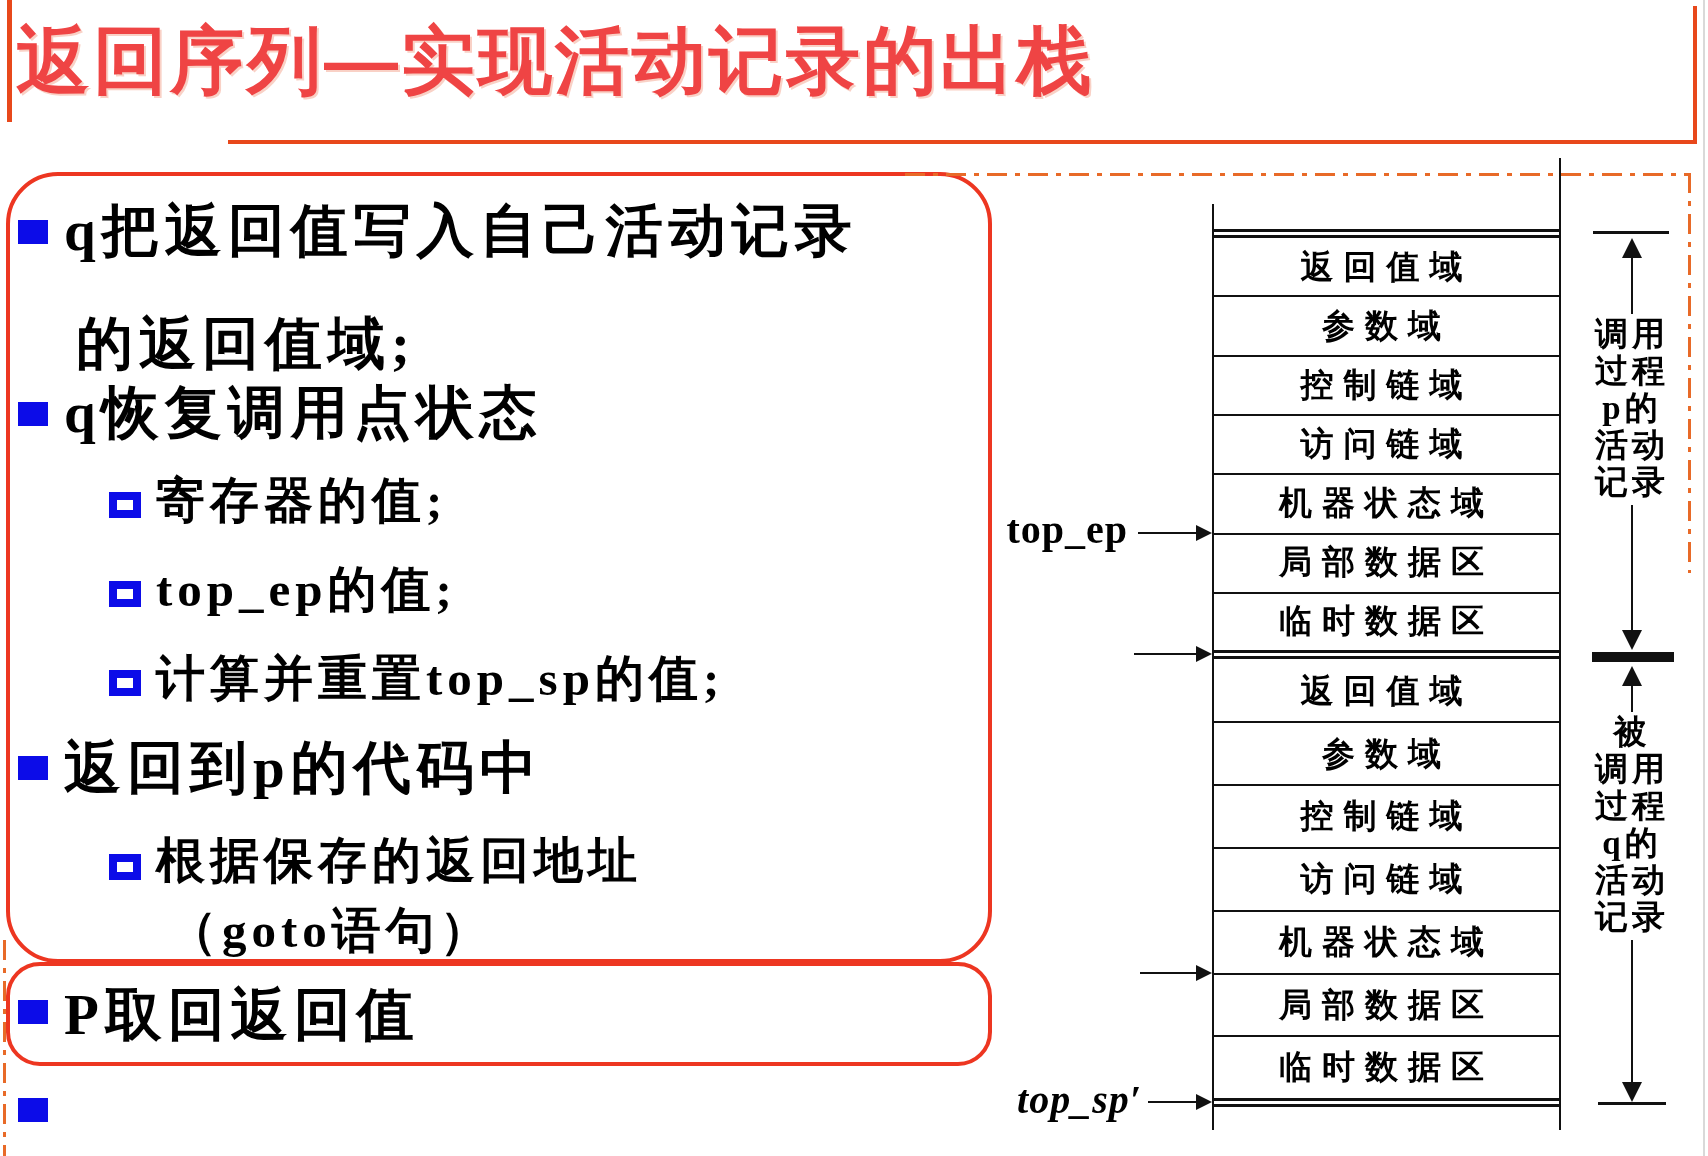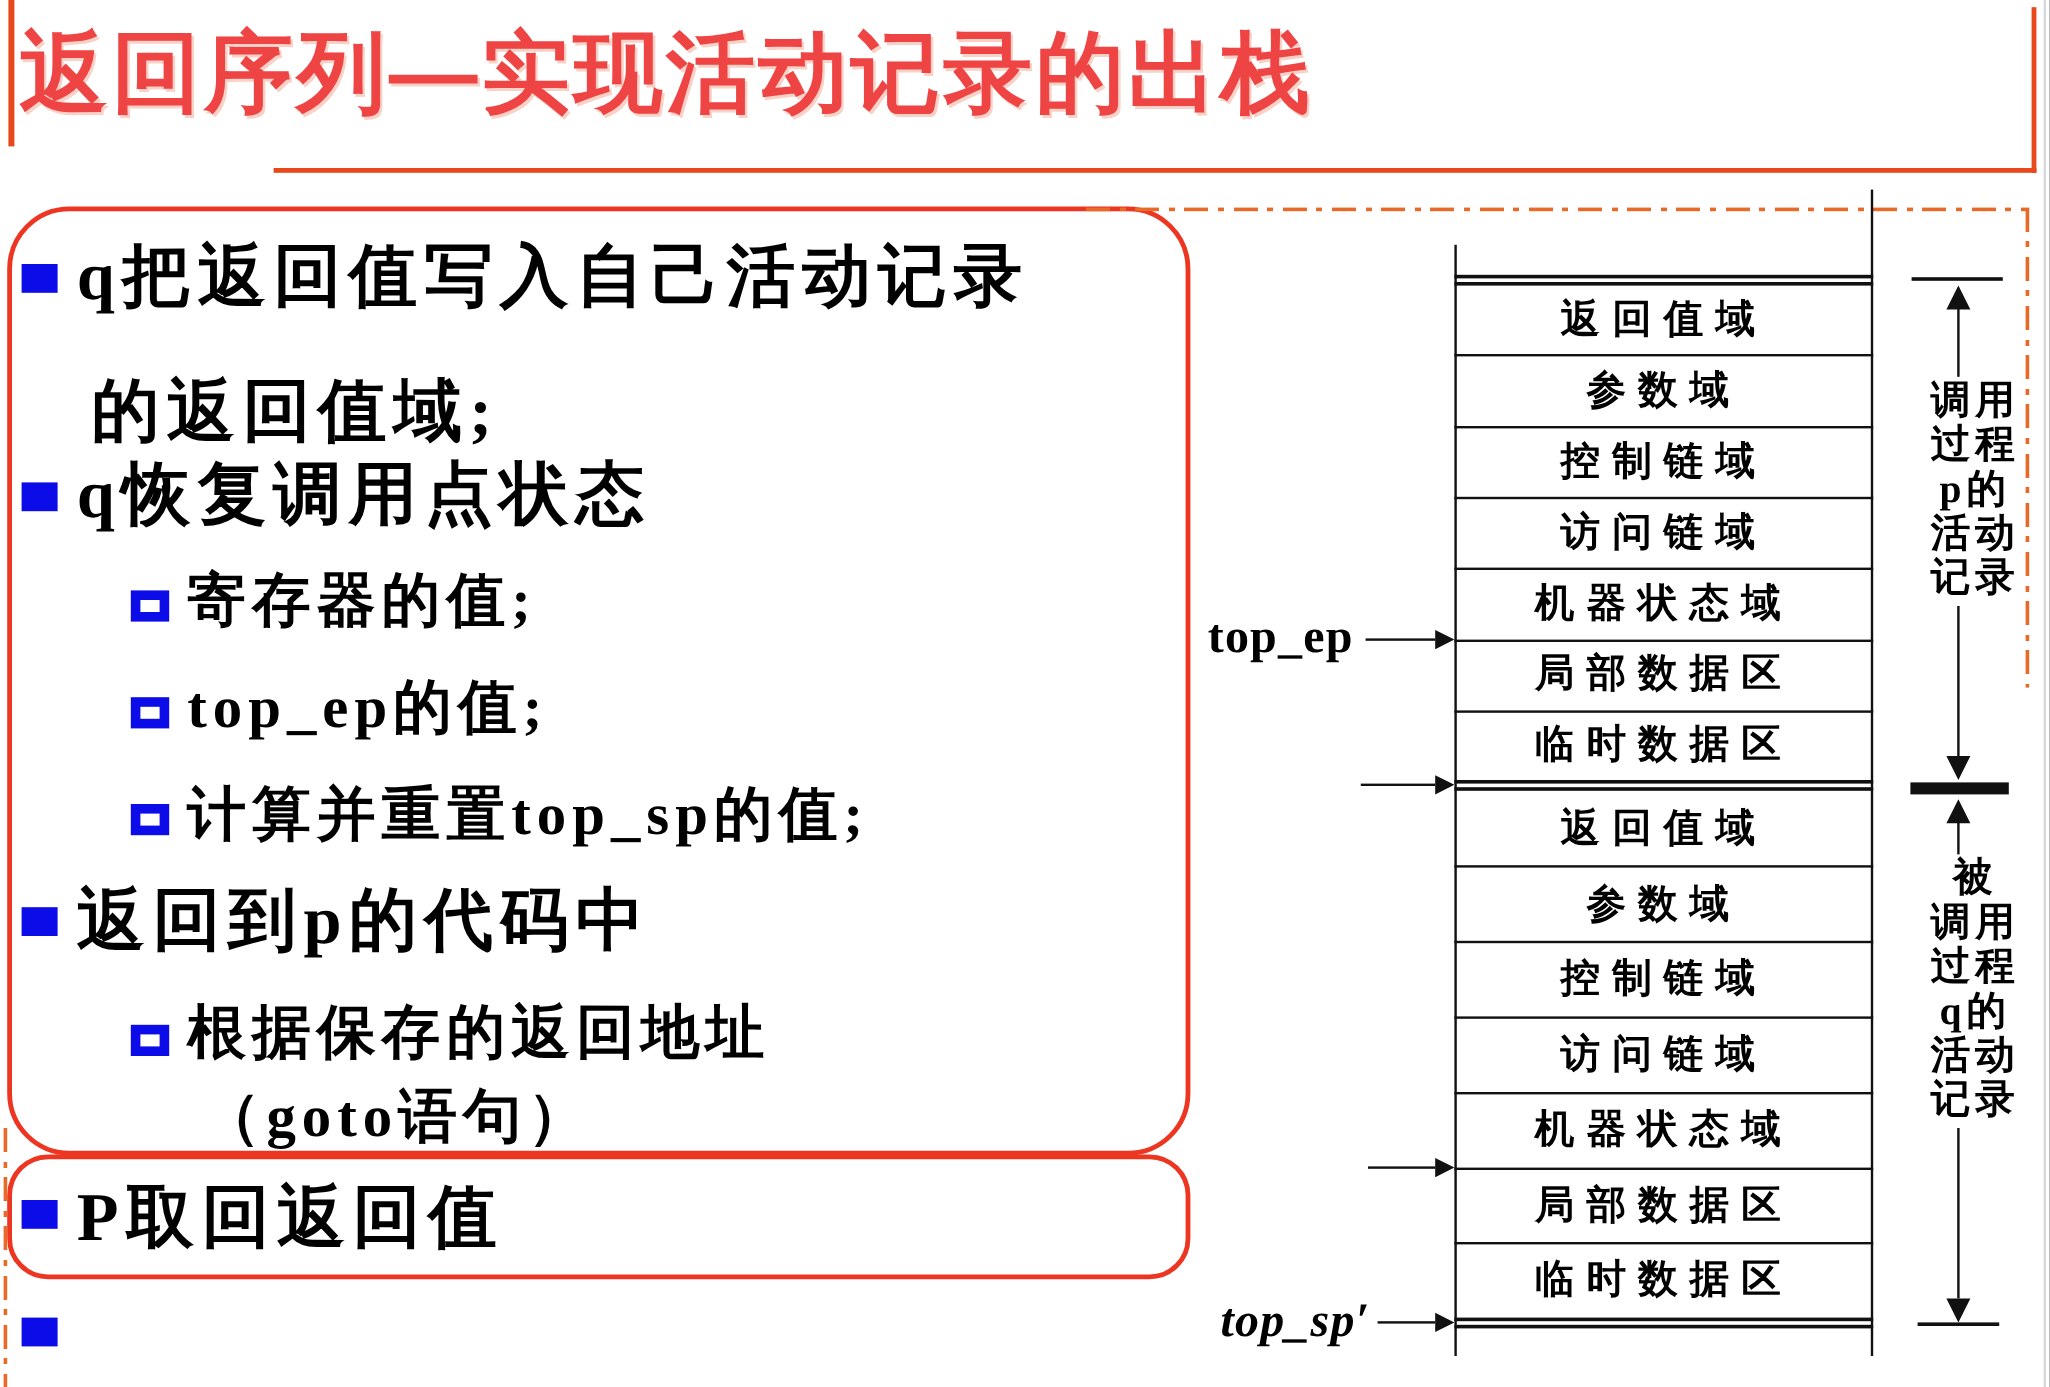--- a/index.html
+++ b/index.html
@@ -31,21 +31,21 @@
   .dline{width:349px; left:1212px; height:9px; box-sizing:border-box;
          border-top:3px solid #111; border-bottom:3px solid #111;}
   .cell{left:1212px; width:349px; text-align:center; font-size:33px; font-weight:bold;
         letter-spacing:10px; line-height:44px; white-space:nowrap;}
   .ptr{font-size:40px; font-weight:bold; letter-spacing:1px; text-align:right; white-space:nowrap;}
   .ptr-line{background:#111; height:2px;}
   .head-r{width:0;height:0;border-top:8px solid transparent;border-bottom:8px solid transparent;border-left:16px solid #111;}
   .head-up{width:0;height:0;border-left:10px solid transparent;border-right:10px solid transparent;border-bottom:20px solid #111;}
   .head-dn{width:0;height:0;border-left:10px solid transparent;border-right:10px solid transparent;border-top:20px solid #111;}
   .dim-text{left:1592px; width:80px; text-align:center; font-size:33px; font-weight:bold;
-            line-height:37px; letter-spacing:4px; white-space:nowrap;margin-left:14px;}
+            line-height:37px; letter-spacing:4px; white-space:nowrap;}
   .bar{background:#111;}
 </style>
 </head>
 <body>
 
 <div id="slide">
 
   <div class="abs accent" style="left:7px;top:0;width:5px;height:122px;"></div>
   <div class="abs" id="page-title">返回序列—实现活动记录的出栈</div>
   <div class="abs accent" style="left:228px;top:140px;width:1469px;height:4px;"></div>

